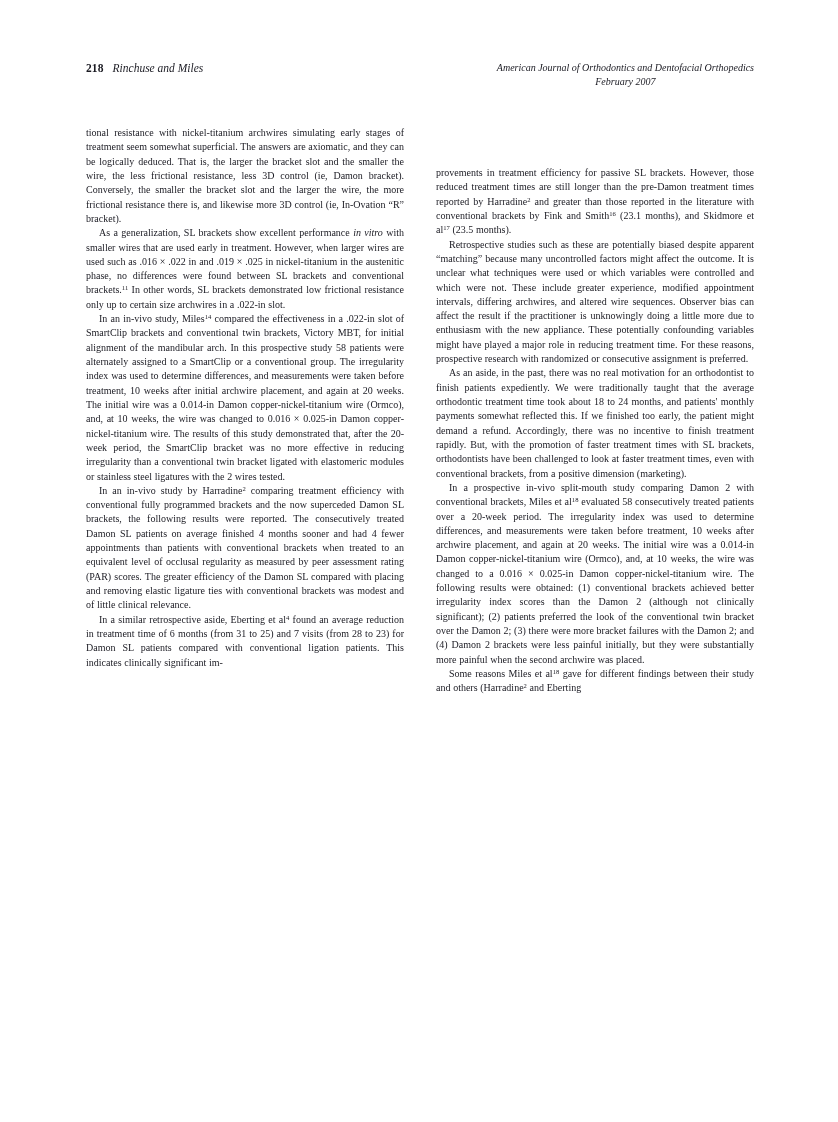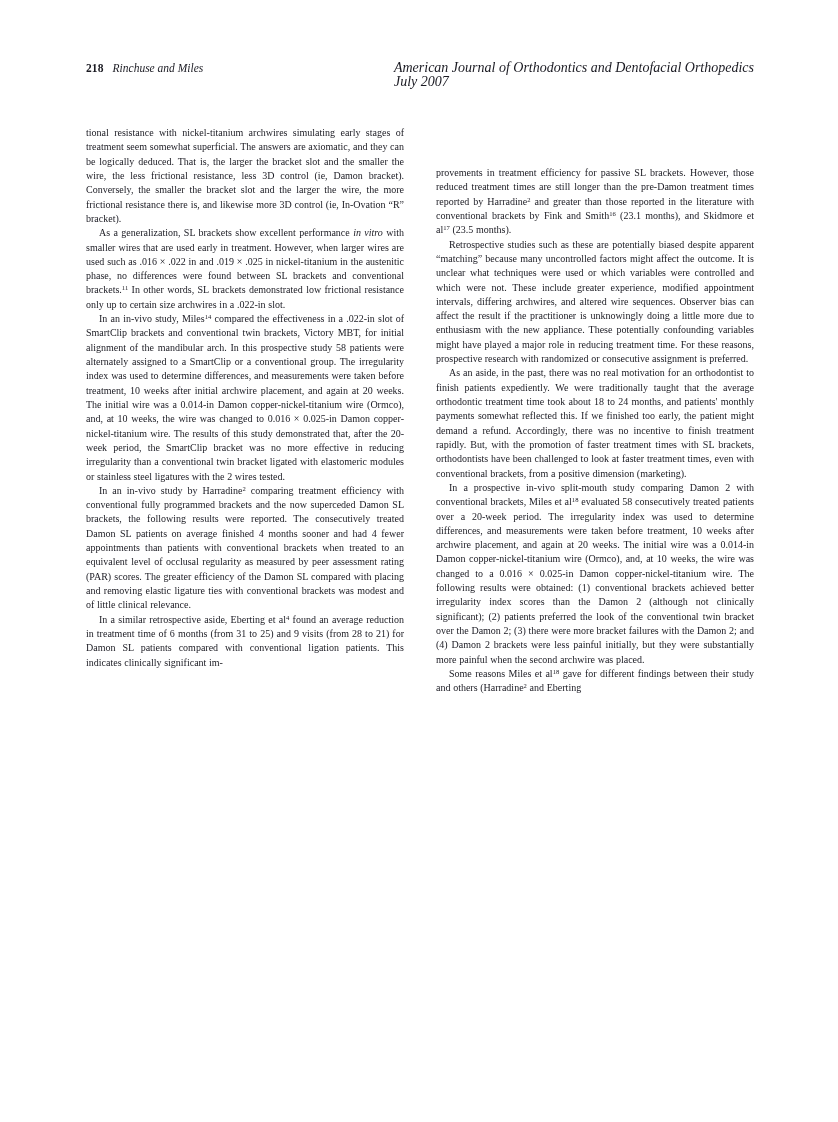--- a/index.html
+++ b/index.html
@@ -41,23 +41,23 @@
   .runhead-left .folio {
     font-weight: bold;
     font-style: normal;
     margin-right: 9px;
     letter-spacing: 0.1px;
   }
   .runhead-left .authors {
     font-style: italic;
   }
   .runhead-right {
-    text-align: left;
+    text-align: center;
     font-style: italic;
-    font-size: 14px;
+    font-size: 10px;
     line-height: 14.4px;
     white-space: nowrap;
     margin-left: 32px;
   }
 
   
   .columns {
     position: absolute;
     left: 86px;
     top: 126px;
@@ -93,37 +93,37 @@
 <body>
 
 <div class="page">
 
   <div class="runhead">
     <div class="runhead-left">
       <span class="folio">218</span><span class="authors">Rinchuse and Miles</span>
     </div>
     <div class="runhead-right">
       <div>American Journal of Orthodontics and Dentofacial Orthopedics</div>
-      <div>July 2007</div>
+      <div>February 2007</div>
     </div>
   </div>
 
   <div class="columns">
 
     <div class="col col-left">
 
       <p><span>tional resistance with nickel-titanium archwires simulating early stages of treatment seem somewhat superficial. The answers are axiomatic, and they can be logically deduced. That is, the larger the bracket slot and the smaller the wire, the less frictional resistance, less 3D control (ie, Damon bracket). Conversely, the smaller the bracket slot and the larger the wire, the more frictional resistance there is, and likewise more 3D control (ie, In-Ovation “R” bracket).</span></p>
 
       <p class="indent"><span>As a generalization, SL brackets show excellent performance </span><span class="ital">in vitro</span><span> with smaller wires that are used early in treatment. However, when larger wires are used such as .016 × .022 in and .019 × .025 in nickel-titanium in the austenitic phase, no differences were found between SL brackets and conventional brackets.</span><sup>11</sup><span> In other words, SL brackets demonstrated low frictional resistance only up to certain size archwires in a .022-in slot.</span></p>
 
       <p class="indent"><span>In an in-vivo study, Miles</span><sup>14</sup><span> compared the effectiveness in a .022-in slot of SmartClip brackets and conventional twin brackets, Victory MBT, for initial alignment of the mandibular arch. In this prospective study 58 patients were alternately assigned to a SmartClip or a conventional group. The irregularity index was used to determine differences, and measurements were taken before treatment, 10 weeks after initial archwire placement, and again at 20 weeks. The initial wire was a 0.014-in Damon copper-nickel-titanium wire (Ormco), and, at 10 weeks, the wire was changed to 0.016 × 0.025-in Damon copper-nickel-titanium wire. The results of this study demonstrated that, after the 20-week period, the SmartClip bracket was no more effective in reducing irregularity than a conventional twin bracket ligated with elastomeric modules or stainless steel ligatures with the 2 wires tested.</span></p>
 
       <p class="indent"><span>In an in-vivo study by Harradine</span><sup>2</sup><span> comparing treatment efficiency with conventional fully programmed brackets and the now superceded Damon SL brackets, the following results were reported. The consecutively treated Damon SL patients on average finished 4 months sooner and had 4 fewer appointments than patients with conventional brackets when treated to an equivalent level of occlusal regularity as measured by peer assessment rating (PAR) scores. The greater efficiency of the Damon SL compared with placing and removing elastic ligature ties with conventional brackets was modest and of little clinical relevance.</span></p>
 
-      <p class="indent"><span>In a similar retrospective aside, Eberting et al</span><sup>4</sup><span> found an average reduction in treatment time of 6 months (from 31 to 25) and 9 visits (from 28 to 21) for Damon SL patients compared with conventional ligation patients. This indicates clinically significant im-</span></p>
+      <p class="indent"><span>In a similar retrospective aside, Eberting et al</span><sup>4</sup><span> found an average reduction in treatment time of 6 months (from 31 to 25) and 7 visits (from 28 to 23) for Damon SL patients compared with conventional ligation patients. This indicates clinically significant im-</span></p>
 
     </div>
 
     <div class="col col-right">
 
       <p><span>provements in treatment efficiency for passive SL brackets. However, those reduced treatment times are still longer than the pre-Damon treatment times reported by Harradine</span><sup>2</sup><span> and greater than those reported in the literature with conventional brackets by Fink and Smith</span><sup>16</sup><span> (23.1 months), and Skidmore et al</span><sup>17</sup><span> (23.5 months).</span></p>
 
       <p class="indent"><span>Retrospective studies such as these are potentially biased despite apparent “matching” because many uncontrolled factors might affect the outcome. It is unclear what techniques were used or which variables were controlled and which were not. These include greater experience, modified appointment intervals, differing archwires, and altered wire sequences. Observer bias can affect the result if the practitioner is unknowingly doing a little more due to enthusiasm with the new appliance. These potentially confounding variables might have played a major role in reducing treatment time. For these reasons, prospective research with randomized or consecutive assignment is preferred.</span></p>
 
       <p class="indent"><span>As an aside, in the past, there was no real motivation for an orthodontist to finish patients expediently. We were traditionally taught that the average orthodontic treatment time took about 18 to 24 months, and patients' monthly payments somewhat reflected this. If we finished too early, the patient might demand a refund. Accordingly, there was no incentive to finish treatment rapidly. But, with the promotion of faster treatment times with SL brackets, orthodontists have been challenged to look at faster treatment times, even with conventional brackets, from a positive dimension (marketing).</span></p>

